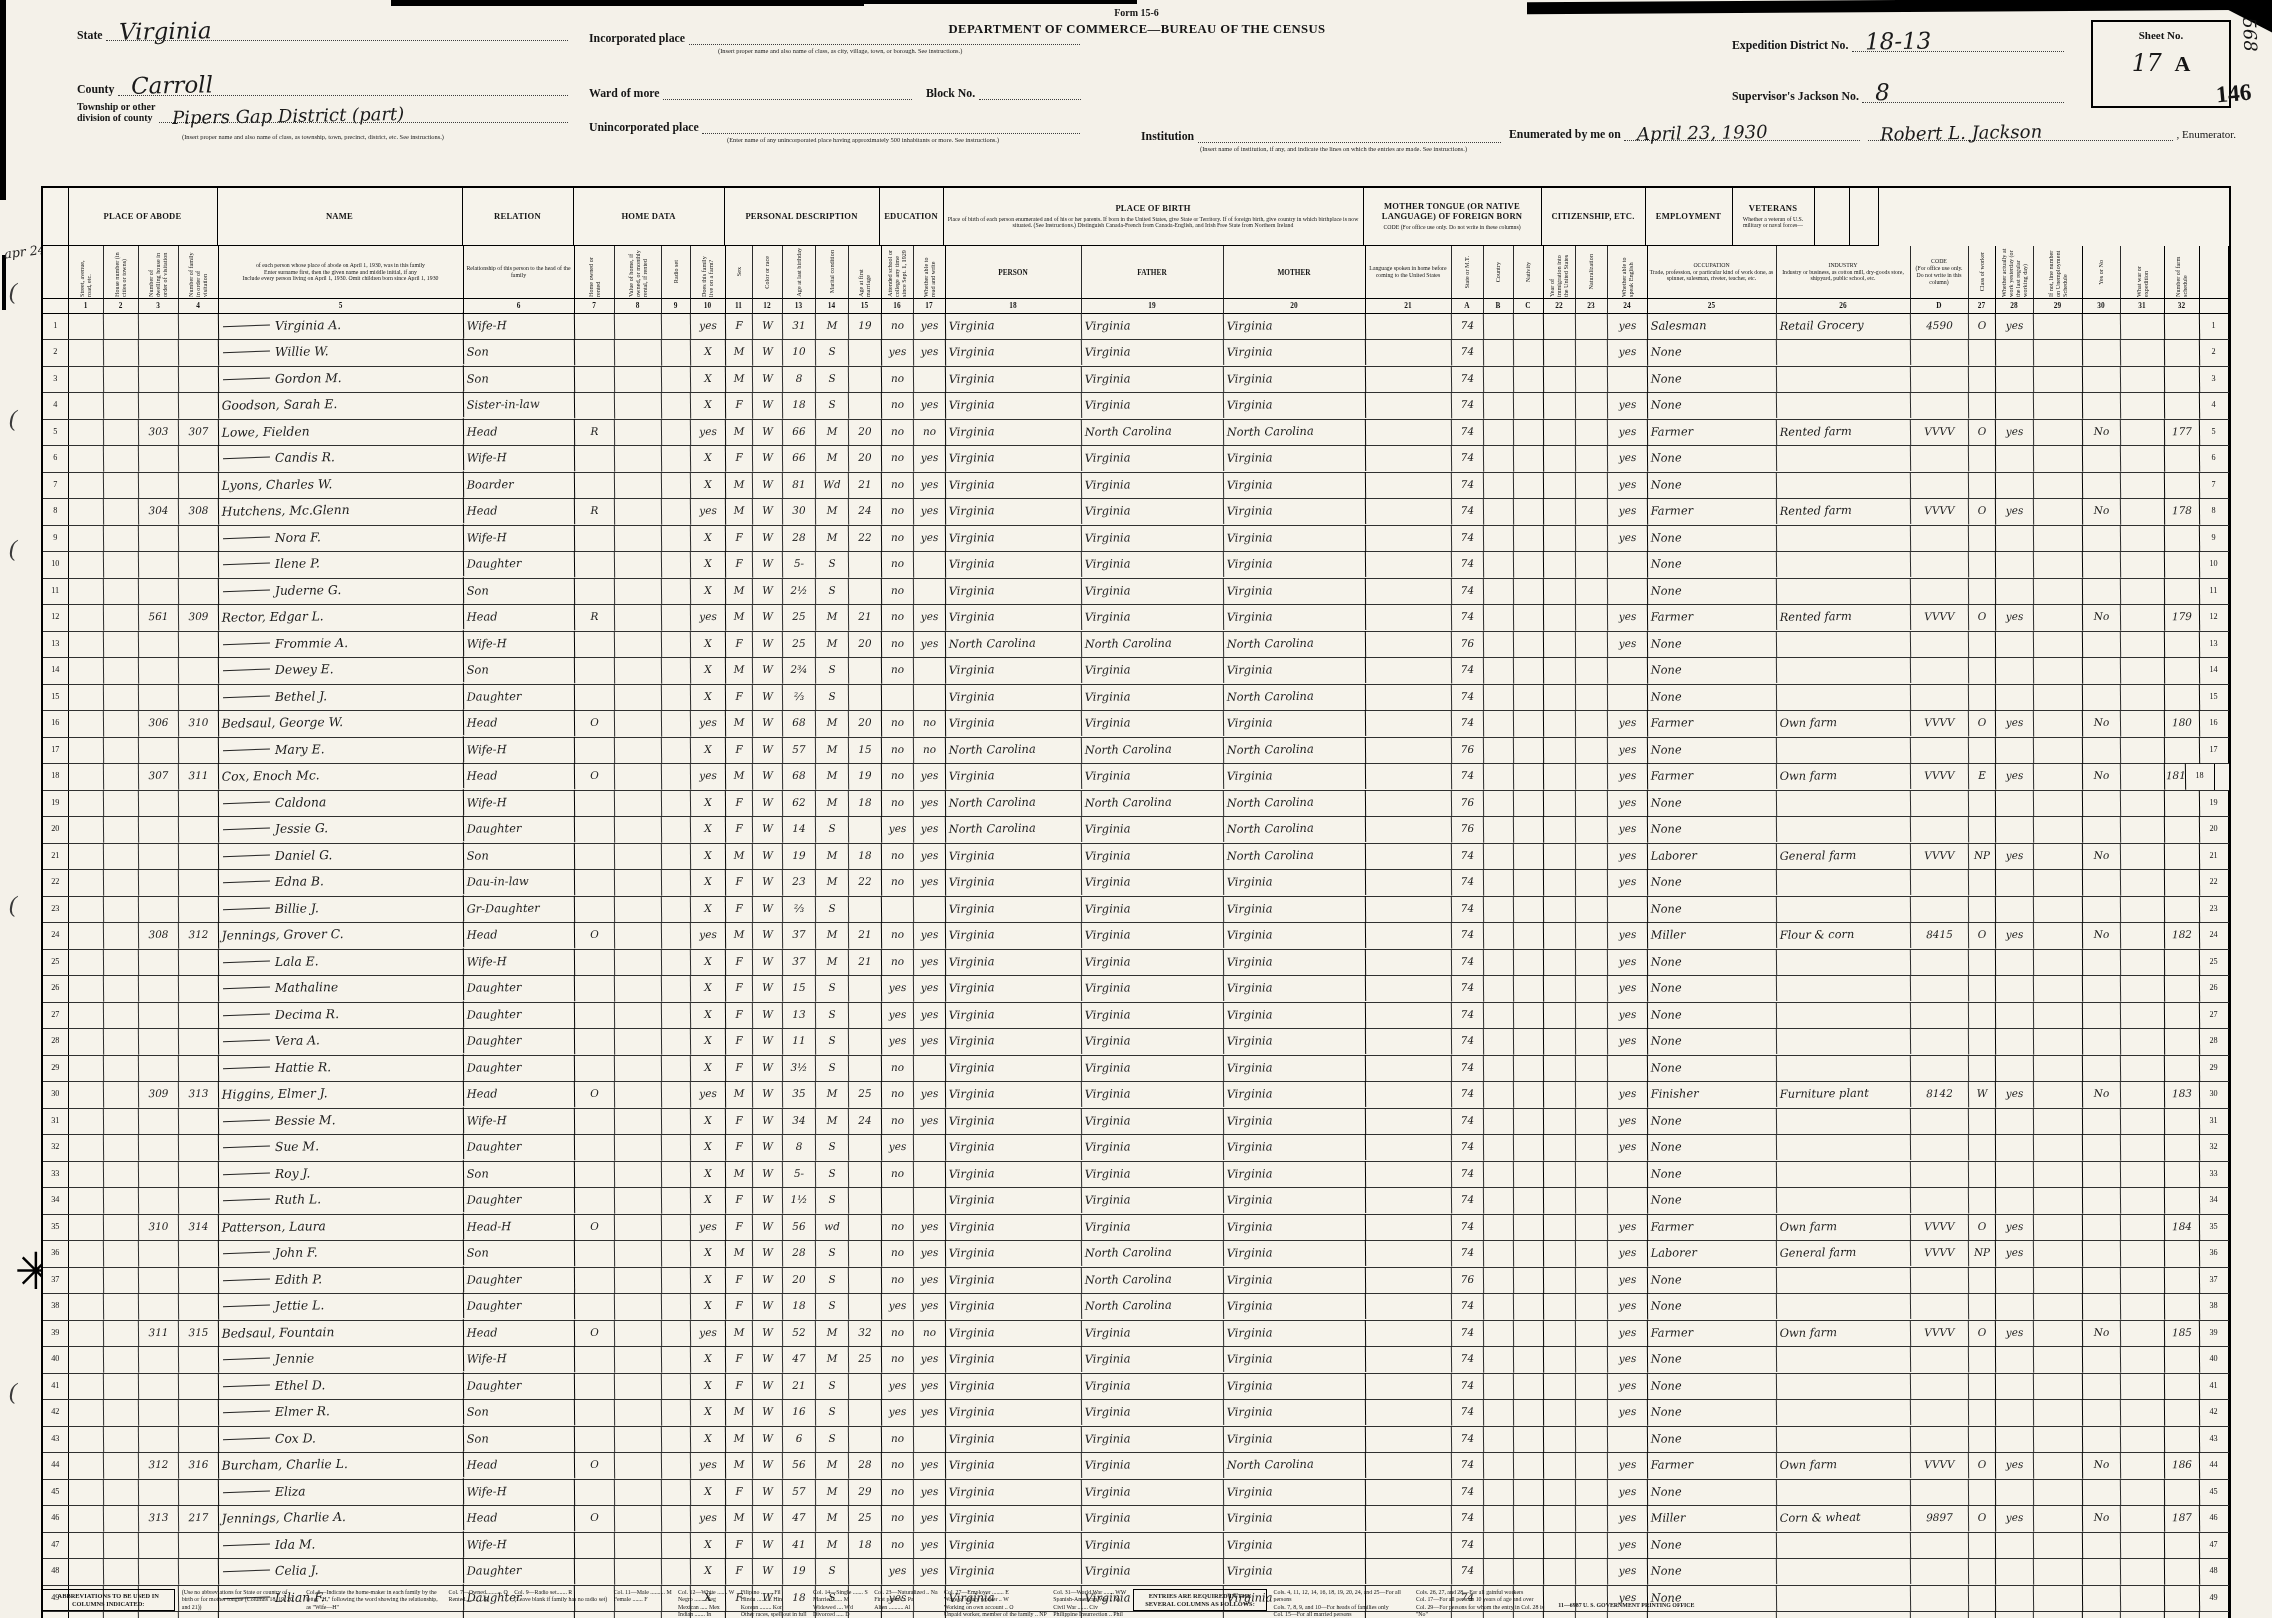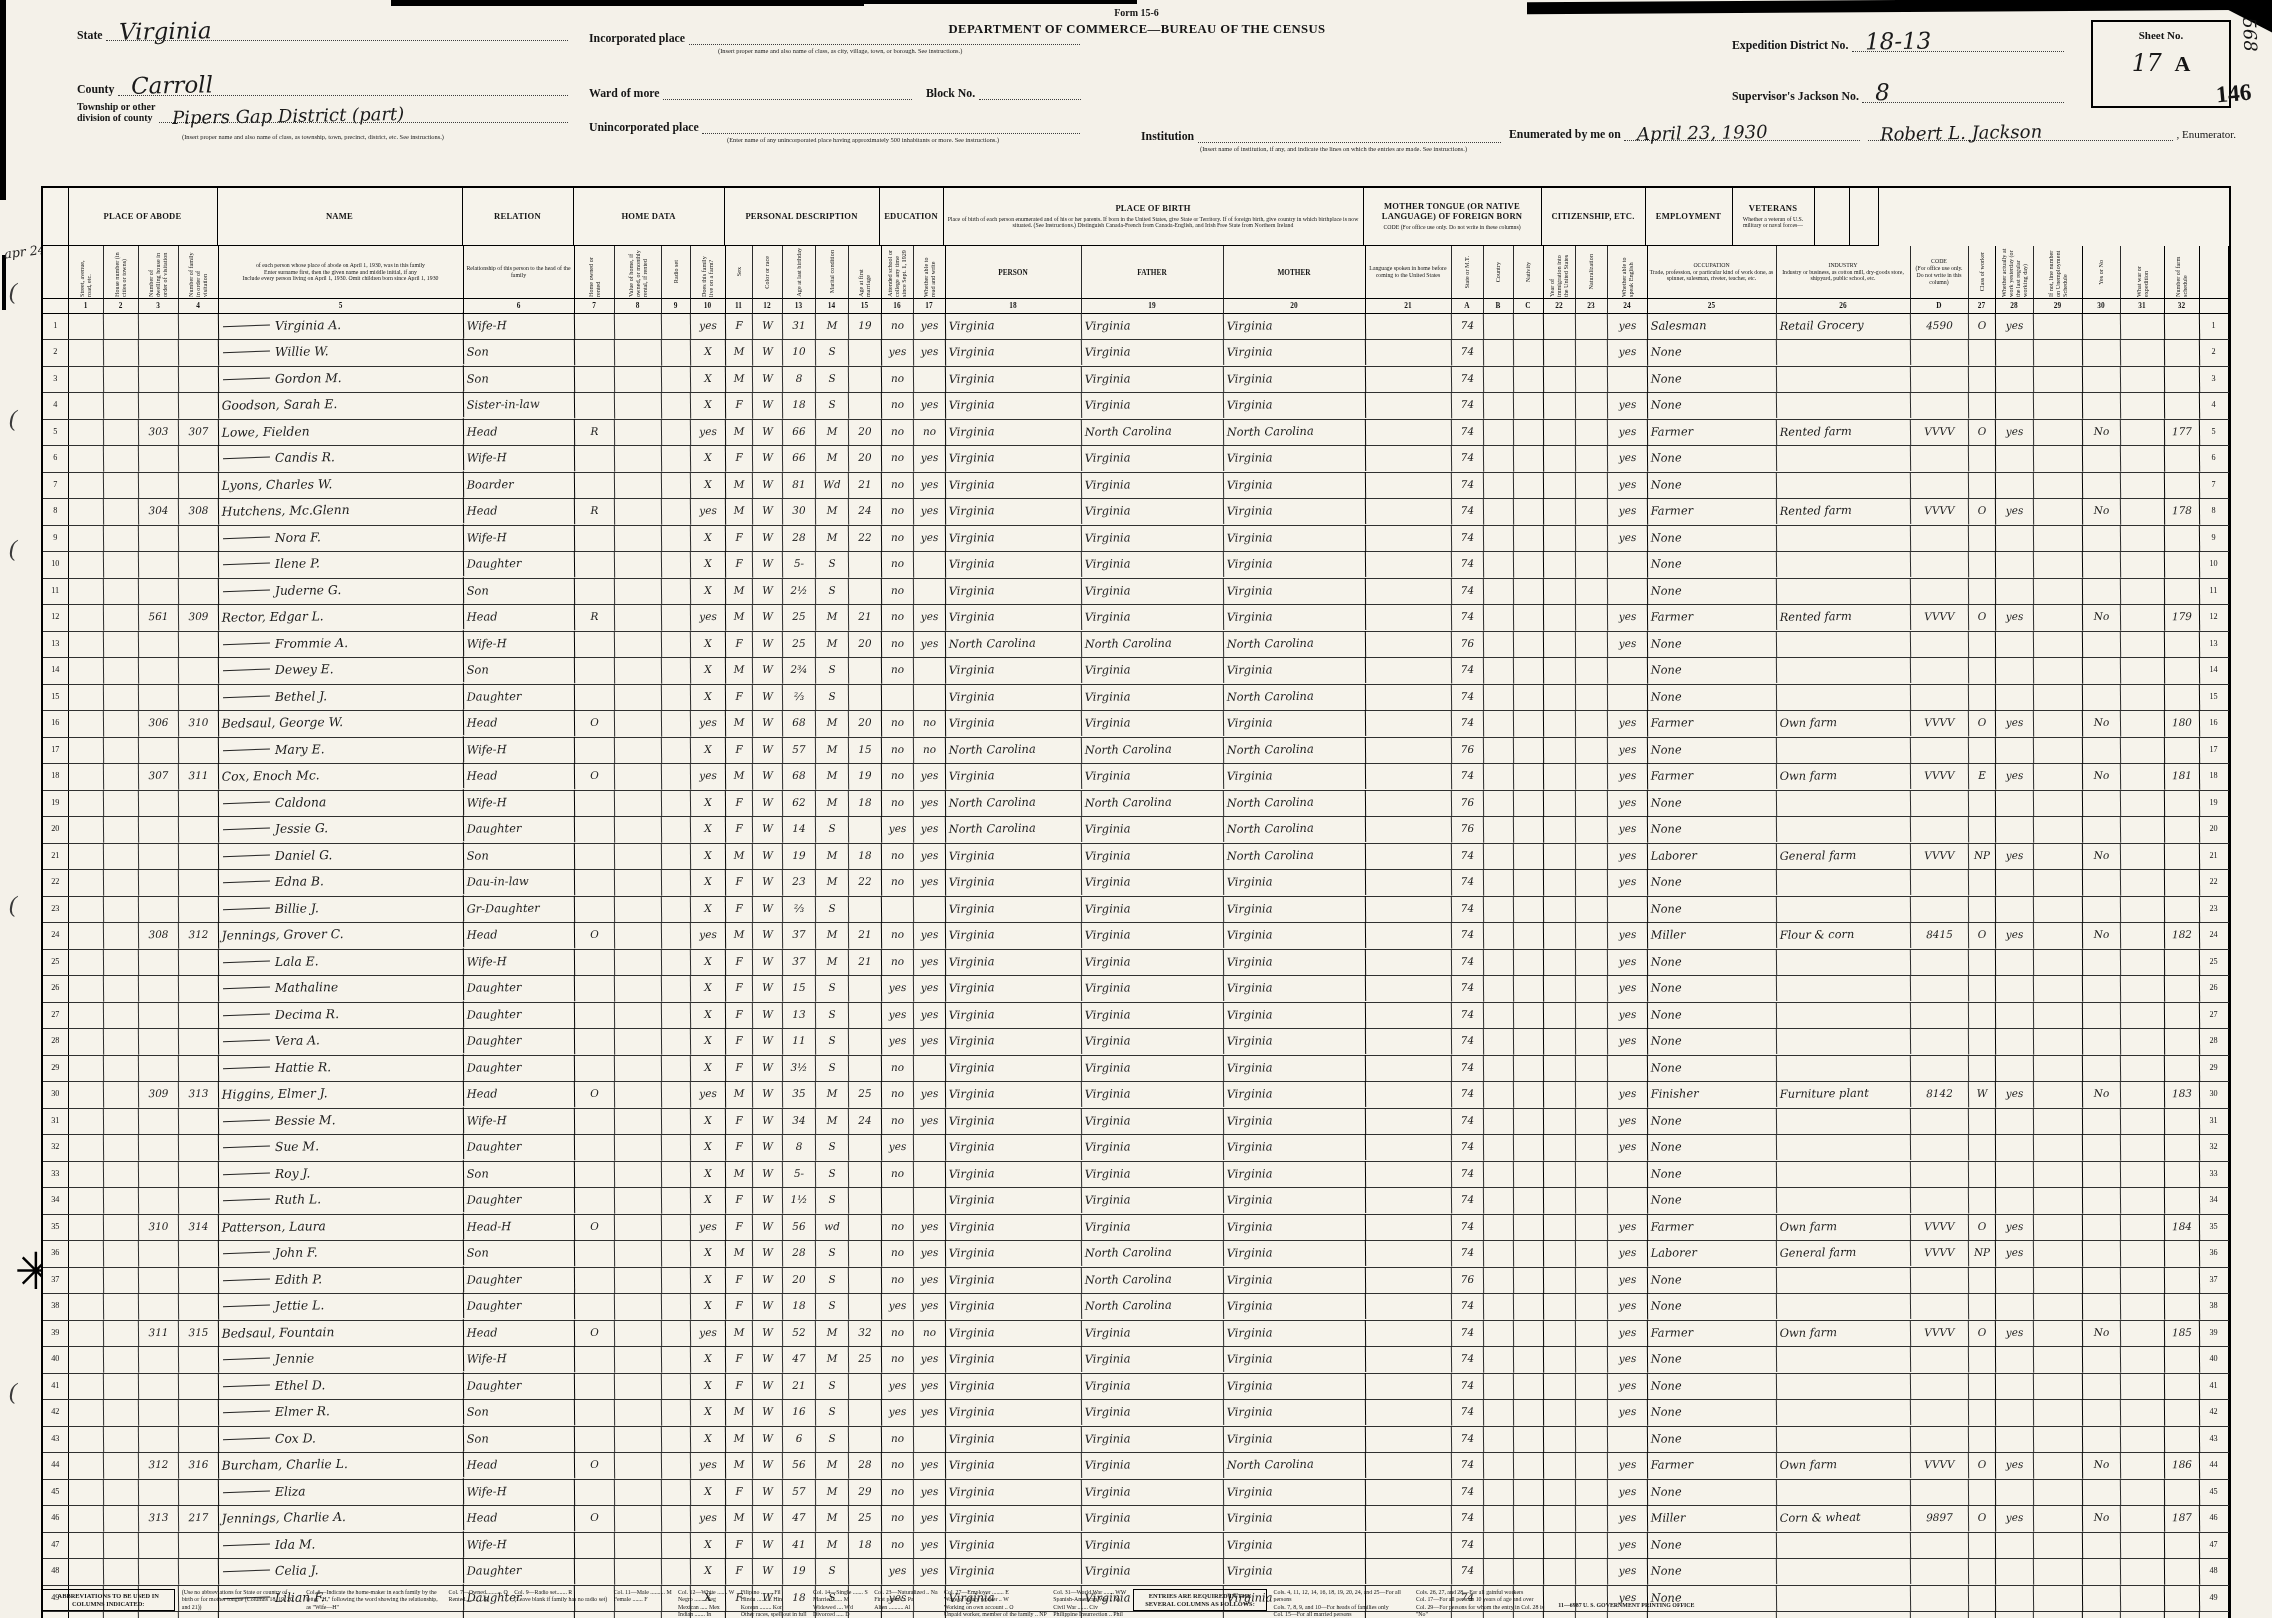--- a/index.html
+++ b/index.html
@@ -1060,21 +1060,21 @@
         <div class="bcell hw sm" style="width: 32px;"></div>
         <div class="bcell gb hw sm" style="width: 40px;">yes</div>
         <div class="bcell hw" style="width: 129px;">Farmer</div>
         <div class="bcell hw" style="width: 134px;">Own farm</div>
         <div class="bcell hw sm" style="width: 58px;">VVVV</div>
         <div class="bcell gb hw sm" style="width: 27px;">E</div>
         <div class="bcell hw sm" style="width: 38px;">yes</div>
         <div class="bcell gb hw sm" style="width: 49px;"></div>
         <div class="bcell hw sm" style="width: 38px;">No</div>
         <div class="bcell gb hw sm" style="width: 44px;"></div>
-        <div class="bcell gb hw sm" style="width: 35px;">181</div>
+        <div class="bcell gb hw sm" style="width: 21px;">181</div>
         <div class="bcell gb pr" style="width: 29px;">18</div>
       </div>
       <div class="brow">
         <div class="bcell gb pr" style="width: 25.5px;">19</div>
         <div class="bcell hw sm" style="width: 35px;"></div>
         <div class="bcell hw sm" style="width: 35px;"></div>
         <div class="bcell hw sm" style="width: 40px;"></div>
         <div class="bcell gb hw sm" style="width: 40px;"></div>
         <div class="bcell gb hw nm" style="width: 245px;"><div class="dash"></div>Caldona</div>
         <div class="bcell gb hw" style="width: 111px;">Wife-H</div>

